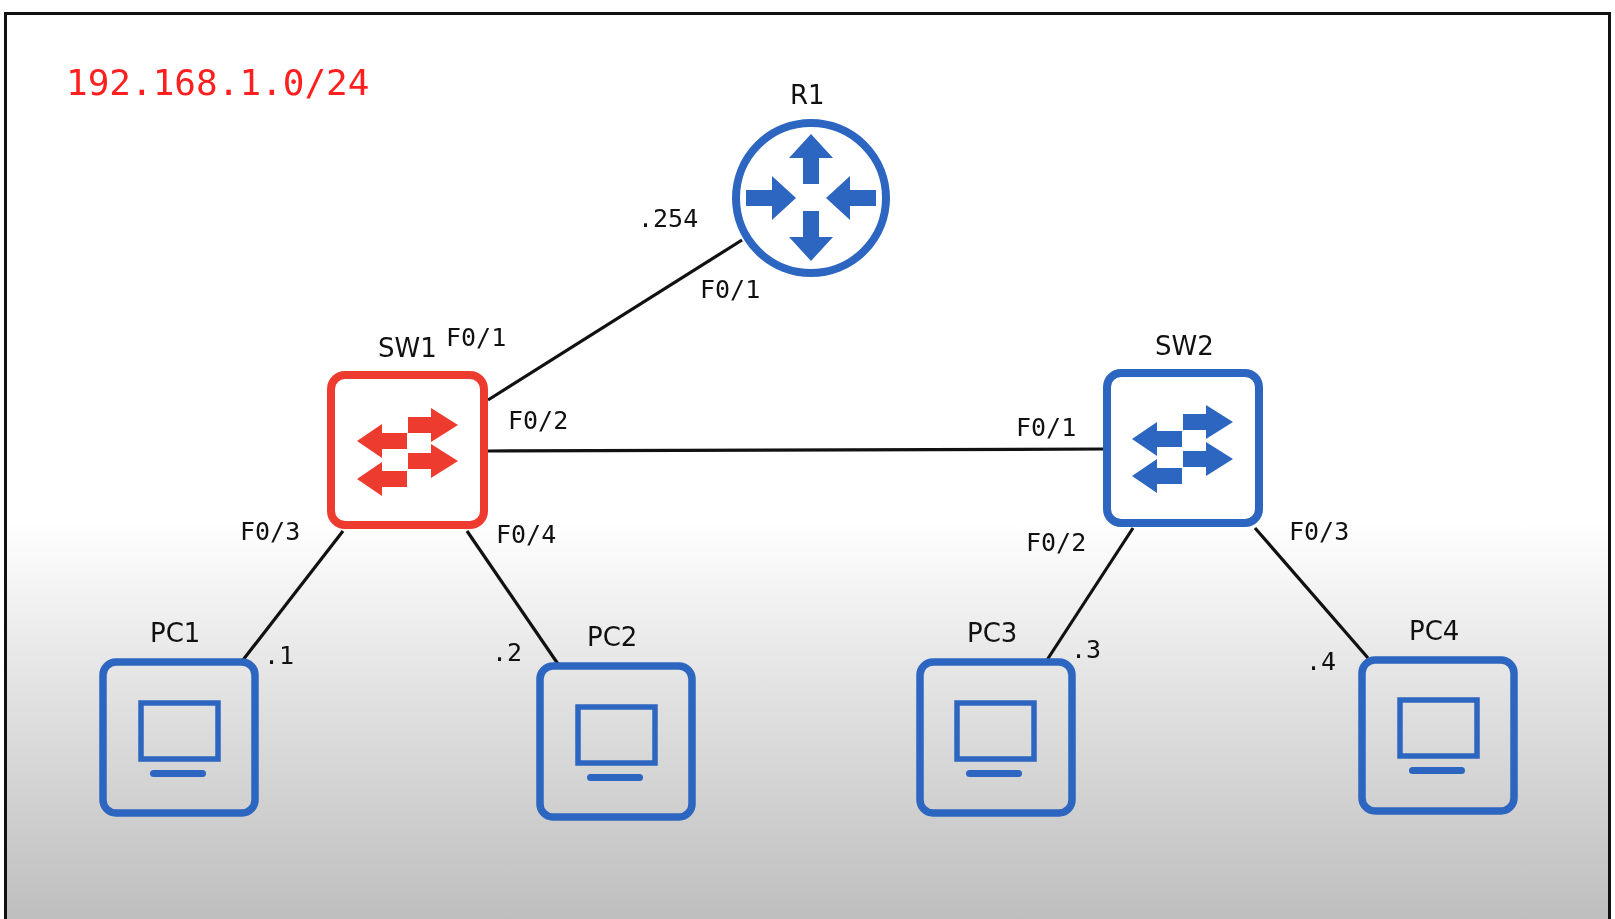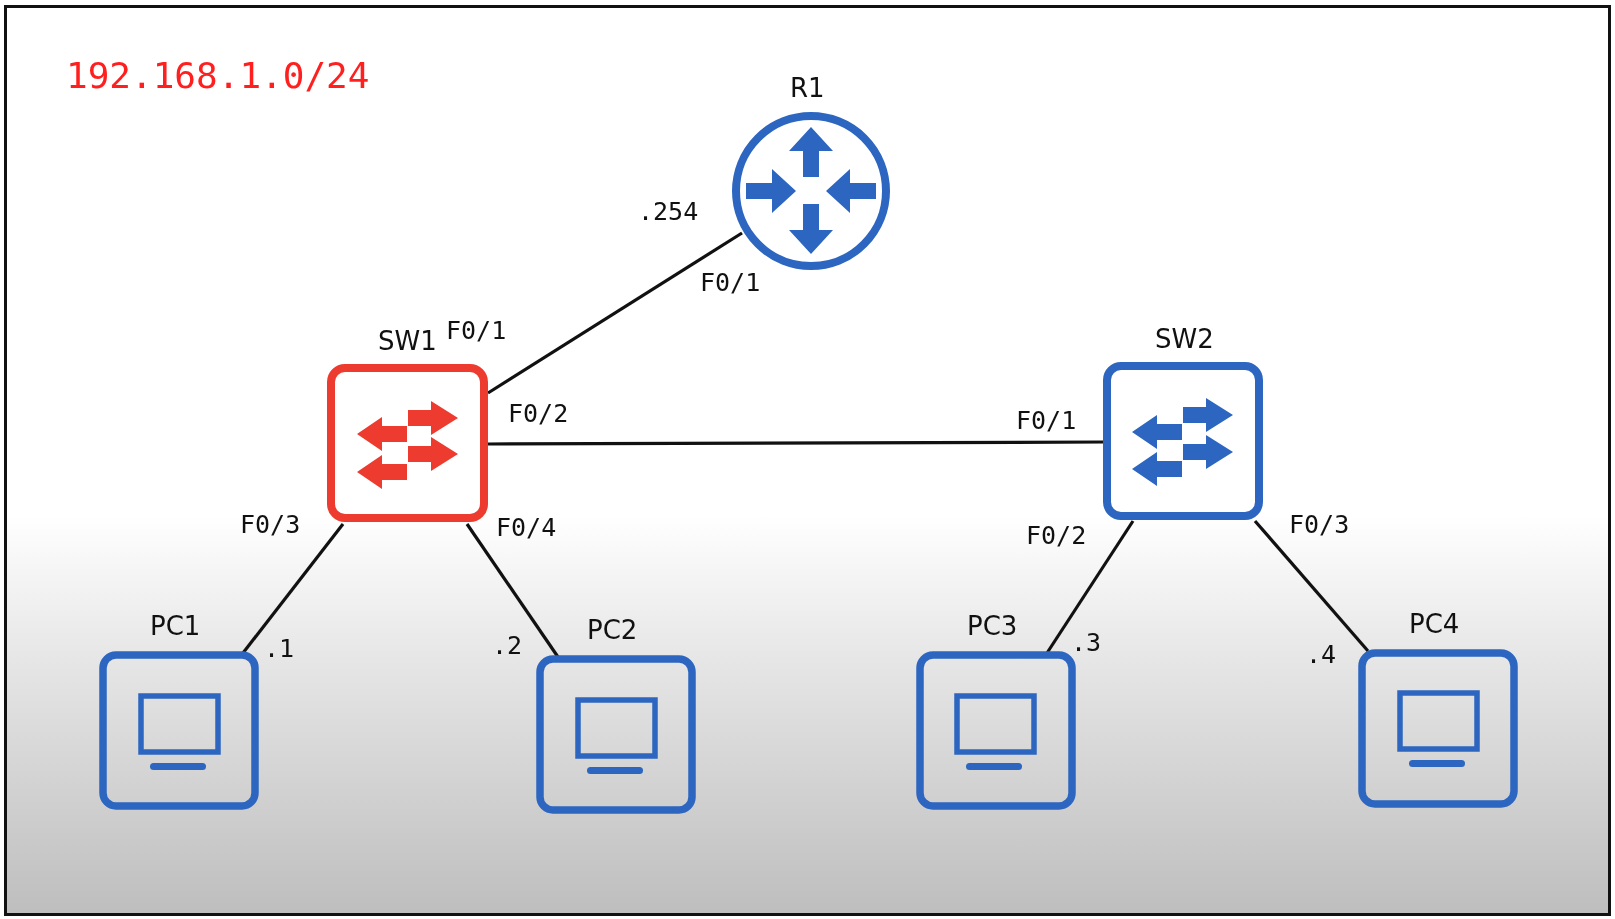--- a/index.html
+++ b/index.html
@@ -1,17 +1,17 @@
 <!DOCTYPE html>
 <html><head>
 <meta charset="utf-8">
 <style>
   html, body { margin:0; padding:0; }
   body { width:1615px; height:919px; overflow:hidden; background:#ffffff; }
-  #stage { position:absolute; left:0; top:1px; width:1615px; height:775px; }
+  #stage { position:absolute; left:0; top:8px; width:1615px; height:775px; }
   #frame {
     position:absolute; left:4px; top:4px; width:1601px; height:905px;
     border:3px solid #111; 
     background: linear-gradient(to bottom, #ffffff 0%, #ffffff 56%, #e6e6e6 72%, #d2d2d2 86%, #bebebe 100%);
   }
   svg { position:absolute; left:0; top:0; }
   .lbl { font-family:"DejaVu Sans Mono", "Liberation Mono", monospace; font-size:25px; fill:#111; }
   .name { font-family:"DejaVu Sans", "Liberation Sans", sans-serif; font-size:26px; fill:#111; }
   .subnet { font-family:"DejaVu Sans Mono", "Liberation Mono", monospace; font-size:36px; }
 </style>

